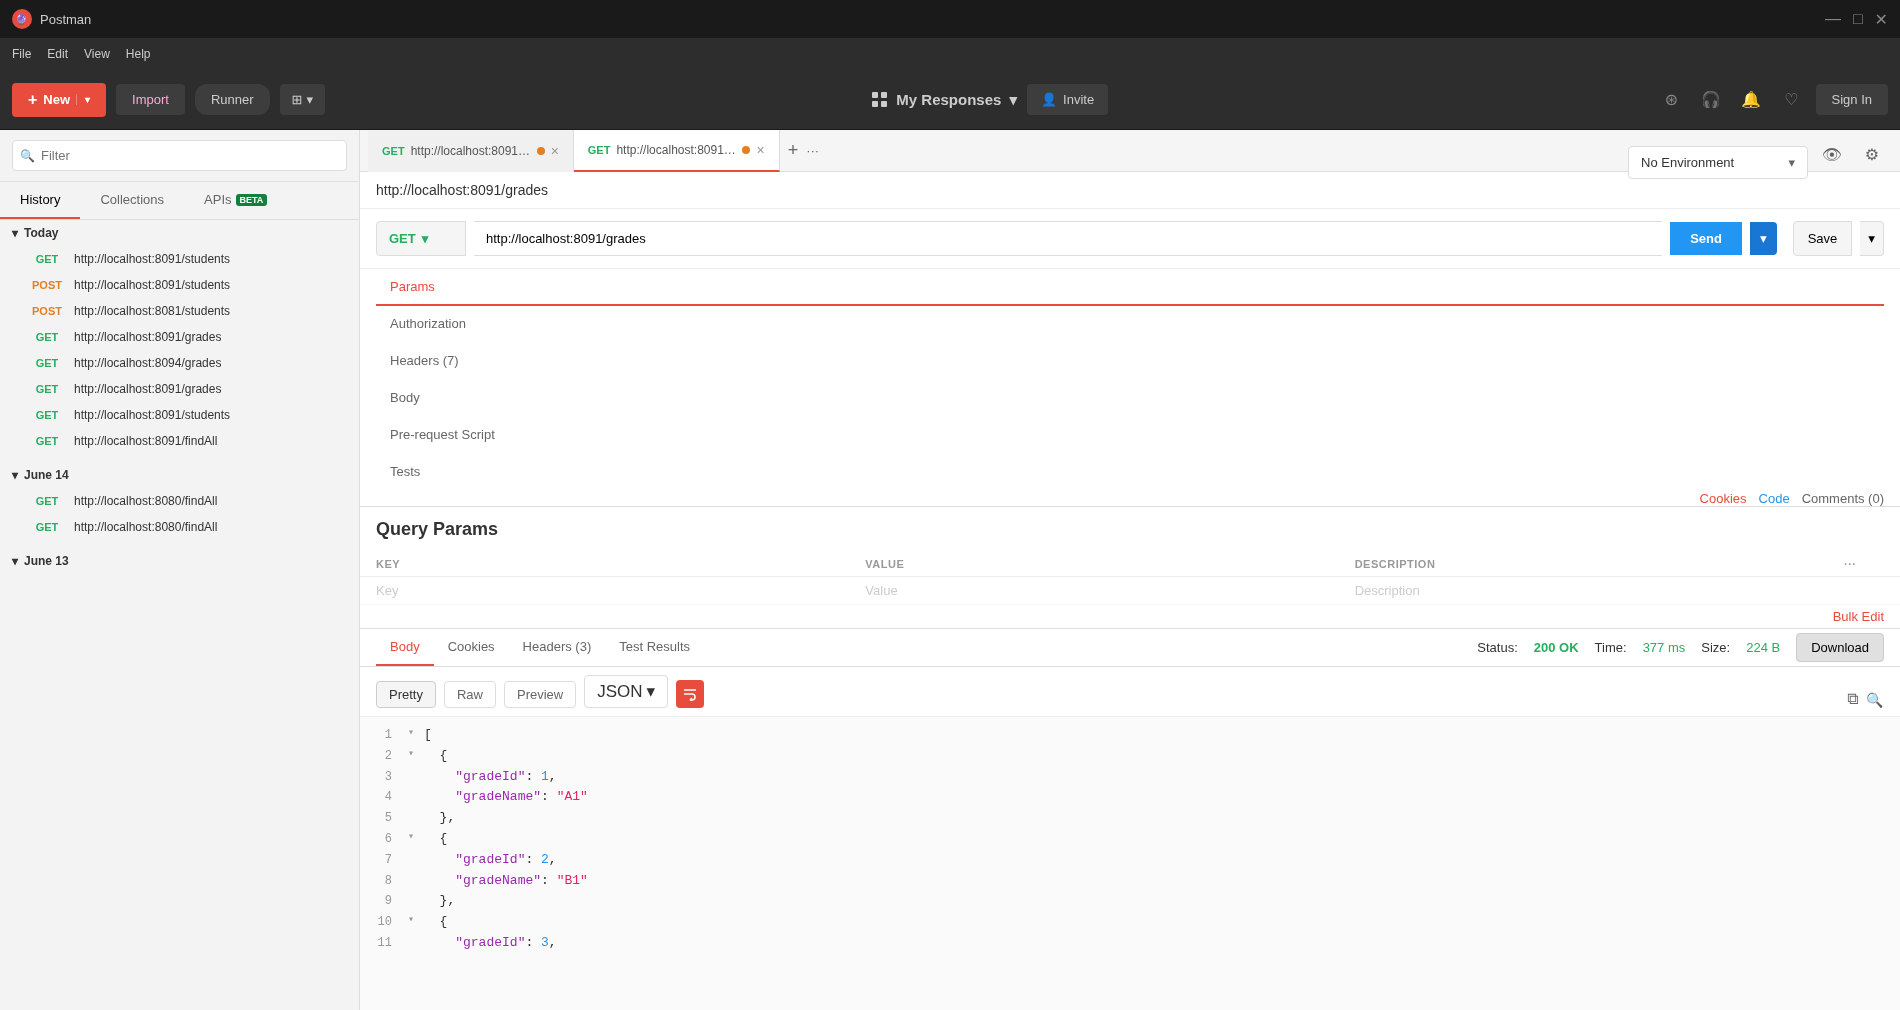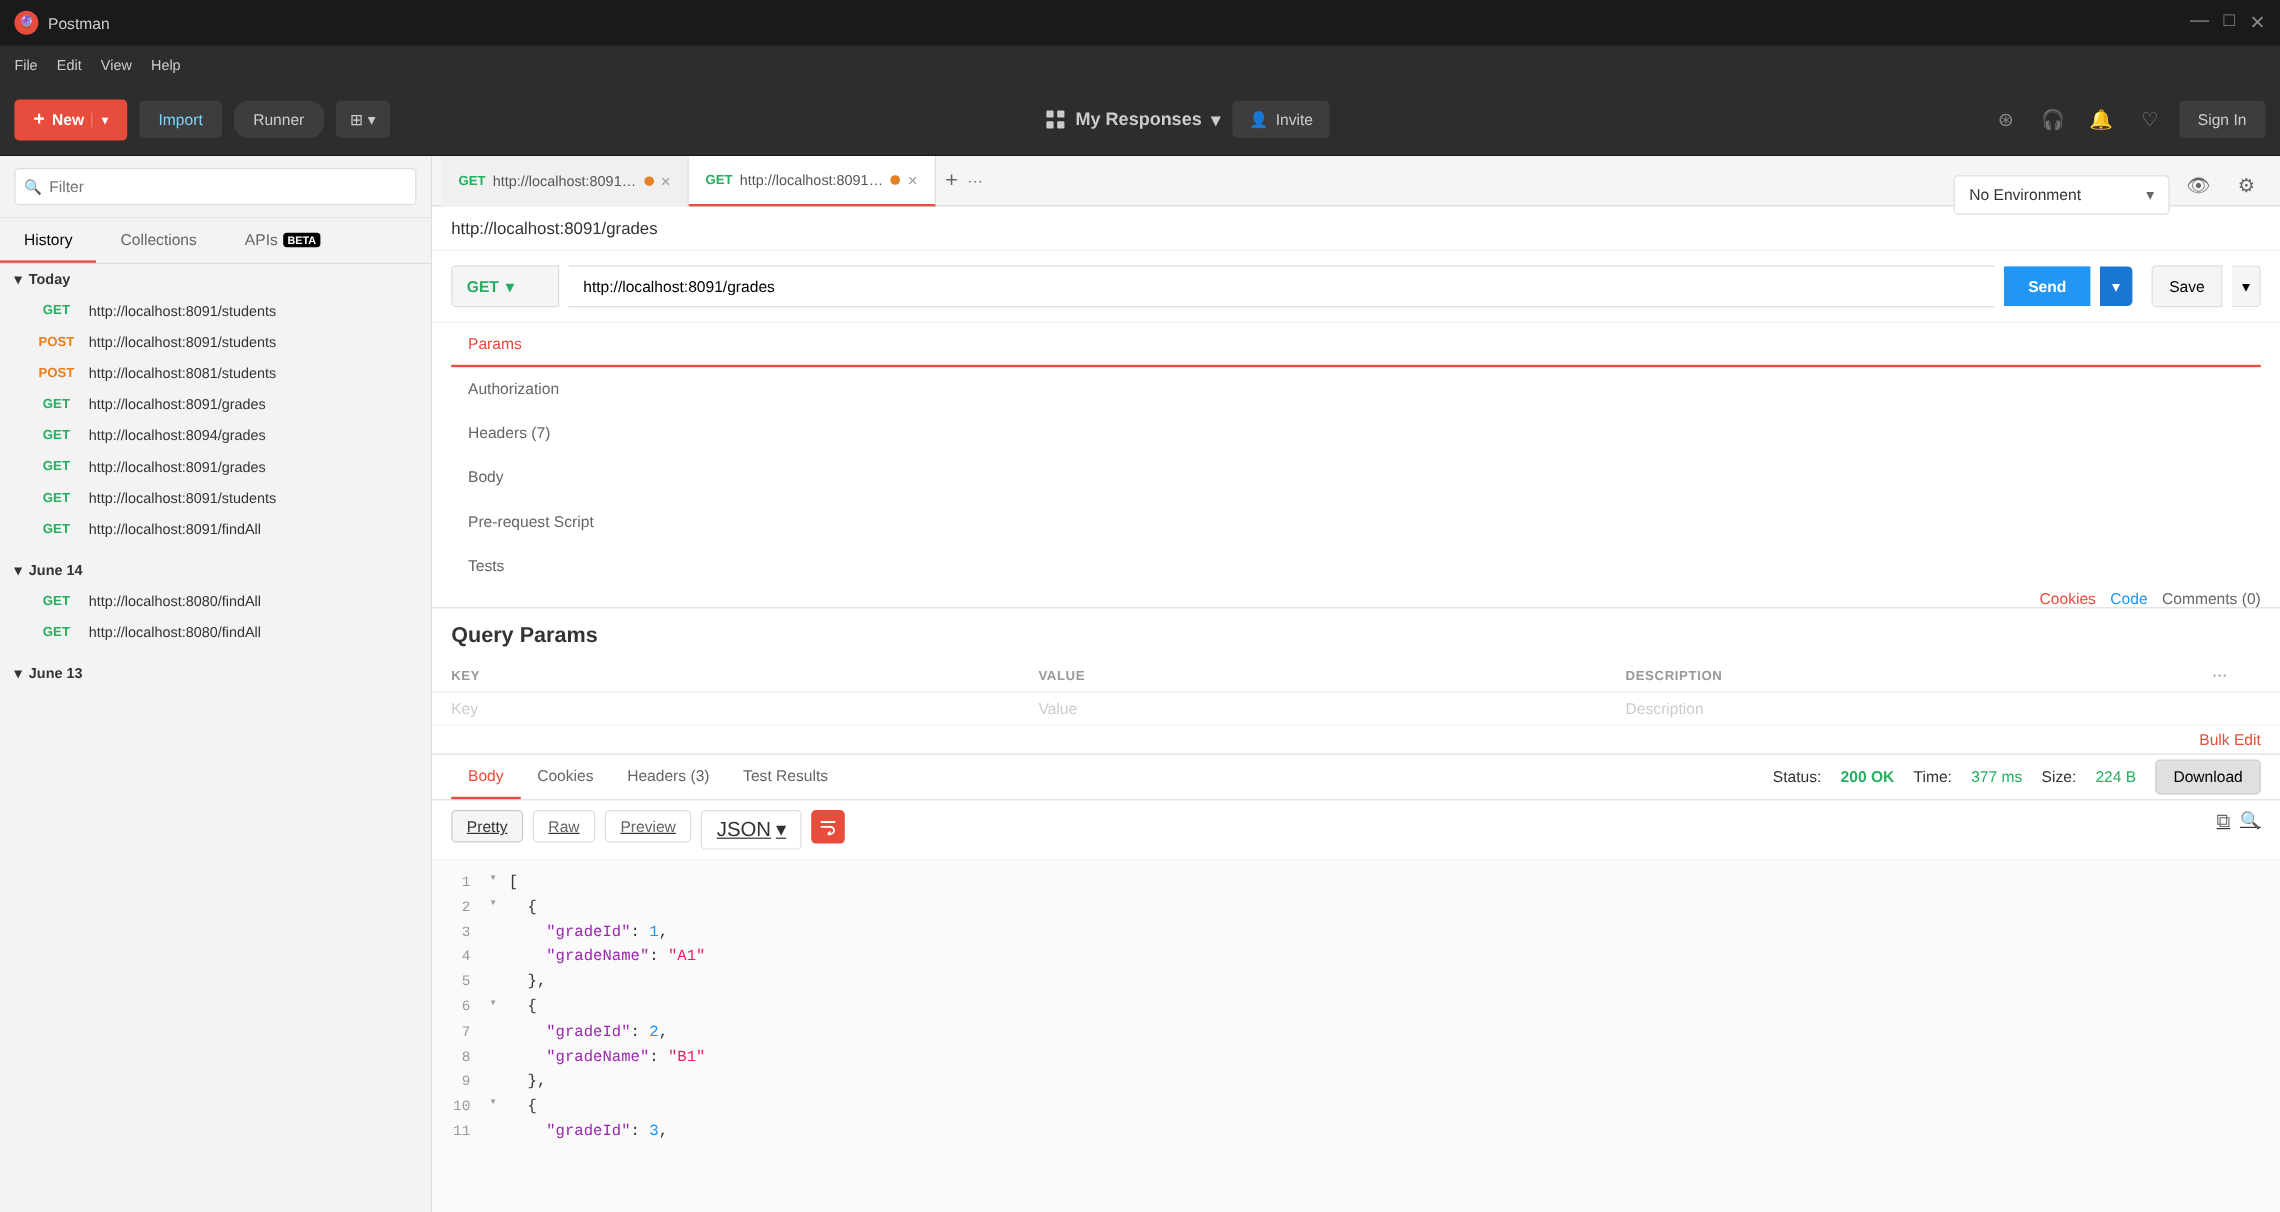--- a/index.html
+++ b/index.html
@@ -14,21 +14,21 @@
 
     
     .menubar { background: #2d2d2d; height: 32px; display: flex; align-items: center; padding: 0 12px; gap: 16px; }
     .menubar span { color: #ccc; cursor: pointer; font-size: 12px; }
 
     
     .toolbar { background: #2d2d2d; height: 60px; display: flex; align-items: center; padding: 0 12px; gap: 10px; border-bottom: 1px solid #1a1a1a; }
     .btn-new { background: #e74c3c; color: white; border: none; border-radius: 4px; padding: 8px 16px; cursor: pointer; font-size: 13px; font-weight: bold; display: flex; align-items: center; gap: 6px; }
     .btn-new .plus { font-size: 16px; }
     .btn-new .chevron { font-size: 10px; border-left: 1px solid rgba(255,255,255,0.3); padding-left: 8px; }
-    .btn-toolbar { background: #3d3d3d; color: #7dd3fc; border: none; border-radius: 4px; padding: 8px 16px; cursor: pointer; font-size: 13px; }
+    .btn-toolbar { background: #3d3d3d; color: #f9a8d4; border: none; border-radius: 4px; padding: 8px 16px; cursor: pointer; font-size: 13px; }
     .btn-runner { background: #3d3d3d; color: #ccc; border: none; border-radius: 12px; padding: 8px 16px; cursor: pointer; font-size: 13px; }
     .btn-icon { background: #3d3d3d; color: #ccc; border: none; border-radius: 4px; padding: 8px 12px; cursor: pointer; font-size: 13px; display: flex; align-items: center; gap: 4px; }
     .toolbar-center { flex: 1; display: flex; justify-content: center; align-items: center; gap: 10px; }
     .workspace-btn { background: transparent; color: #ccc; border: none; cursor: pointer; font-size: 15px; font-weight: 600; display: flex; align-items: center; gap: 8px; }
     .workspace-icon { display: grid; grid-template-columns: 1fr 1fr; gap: 2px; width: 16px; height: 16px; }
     .workspace-icon span { background: #ccc; border-radius: 1px; width: 6px; height: 6px; }
     .invite-btn { background: #3d3d3d; color: #ccc; border: none; border-radius: 4px; padding: 8px 14px; cursor: pointer; font-size: 13px; display: flex; align-items: center; gap: 6px; }
     .toolbar-right { display: flex; align-items: center; gap: 8px; }
     .icon-btn { background: transparent; border: none; color: #888; cursor: pointer; font-size: 16px; width: 32px; height: 32px; display: flex; align-items: center; justify-content: center; border-radius: 4px; }
     .signin-btn { background: #3d3d3d; color: #ccc; border: none; border-radius: 4px; padding: 8px 16px; cursor: pointer; font-size: 13px; }
@@ -39,21 +39,21 @@
     
     .sidebar { width: 360px; background: #f3f3f3; border-right: 1px solid #ddd; display: flex; flex-direction: column; }
     .sidebar-search { padding: 10px 12px; background: #f3f3f3; border-bottom: 1px solid #e0e0e0; }
     .sidebar-search input { width: 100%; padding: 7px 10px 7px 30px; border: 1px solid #ddd; border-radius: 4px; background: white; font-size: 13px; outline: none; }
     .search-wrapper { position: relative; }
     .search-icon { position: absolute; left: 8px; top: 50%; transform: translateY(-50%); color: #999; font-size: 12px; }
     .sidebar-tabs { display: flex; border-bottom: 1px solid #ddd; background: #f3f3f3; }
     .sidebar-tab { padding: 10px 20px; cursor: pointer; font-size: 13px; color: #666; border-bottom: 2px solid transparent; }
     .sidebar-tab.active { color: #000000; border-bottom-color: #e74c3c; font-weight: 500; }
     .sidebar-tab.beta-tab { display: flex; align-items: center; gap: 4px; }
-    .beta-badge { background: #000000; color: white; font-size: 9px; padding: 1px 4px; border-radius: 3px; font-weight: bold; }
+    .beta-badge { background: #15803d; color: white; font-size: 9px; padding: 1px 4px; border-radius: 3px; font-weight: bold; }
     .sidebar-actions { display: flex; justify-content: space-between; align-items: center; padding: 8px 12px; }
     .save-responses { display: flex; align-items: center; gap: 8px; font-size: 12px; color: #666; }
     .toggle { width: 32px; height: 18px; background: #ddd; border-radius: 9px; cursor: pointer; display: flex; align-items: center; padding: 2px; }
     .toggle-knob { width: 14px; height: 14px; background: white; border-radius: 50%; box-shadow: 0 1px 3px rgba(0,0,0,0.3); }
     .clear-all { color: #666; font-size: 12px; cursor: pointer; }
     .sidebar-content { flex: 1; overflow-y: auto; }
     .date-group { margin-bottom: 8px; }
     .date-header { display: flex; align-items: center; gap: 6px; padding: 6px 12px; font-size: 12px; font-weight: 600; color: #333; cursor: pointer; }
     .history-item { display: flex; align-items: center; gap: 8px; padding: 6px 12px 6px 28px; cursor: pointer; }
     .method-badge { font-size: 11px; font-weight: bold; width: 38px; text-align: center; }
@@ -110,21 +110,21 @@
     .res-tab { padding: 10px 14px; font-size: 13px; color: #666; cursor: pointer; border-bottom: 2px solid transparent; }
     .res-tab.active { color: #e74c3c; border-bottom-color: #e74c3c; }
     .res-tab-right { margin-left: auto; display: flex; align-items: center; gap: 16px; font-size: 13px; }
     .status-ok { color: #27ae60; font-weight: 600; }
     .time-val { color: #27ae60; }
     .size-val { color: #27ae60; }
     .download-btn { background: #e0e0e0; border: 1px solid #ccc; padding: 6px 14px; border-radius: 4px; cursor: pointer; font-size: 13px; }
 
     
     .response-body { flex: 1; display: flex; flex-direction: column; }
-    .response-format-bar { display: flex; align-items: flex-start; padding: 8px 16px; gap: 8px; border-bottom: 1px solid #eee; text-decoration: underline; }
+    .response-format-bar { display: flex; align-items: flex-end; padding: 8px 16px; gap: 8px; border-bottom: 1px solid #eee; }
     .format-btn { padding: 5px 12px; border: 1px solid #ddd; border-radius: 4px; background: white; cursor: pointer; font-size: 13px; color: #666; }
     .format-btn.active { background: #f5f5f5; color: #333; border-color: #ccc; }
     .format-dropdown { display: flex; align-items: center; gap: 4px; padding: 5px 12px; border: 1px solid #ddd; border-radius: 4px; background: white; cursor: pointer; font-size: 17px; color: #333; }
     .wrap-btn { background: #e74c3c; color: white; border: none; width: 28px; height: 28px; border-radius: 4px; cursor: pointer; display: flex; align-items: center; justify-content: center; }
     .copy-btn { margin-left: auto; color: #666; cursor: pointer; font-size: 16px; }
     .search-res-btn { color: #666; cursor: pointer; font-size: 14px; }
 
     
     .code-area { flex: 1; background: #fafafa; font-family: 'Courier New', monospace; font-size: 13px; padding: 8px 0; overflow-y: auto; line-height: 1.6; }
     .code-line { display: flex; align-items: flex-start; }

